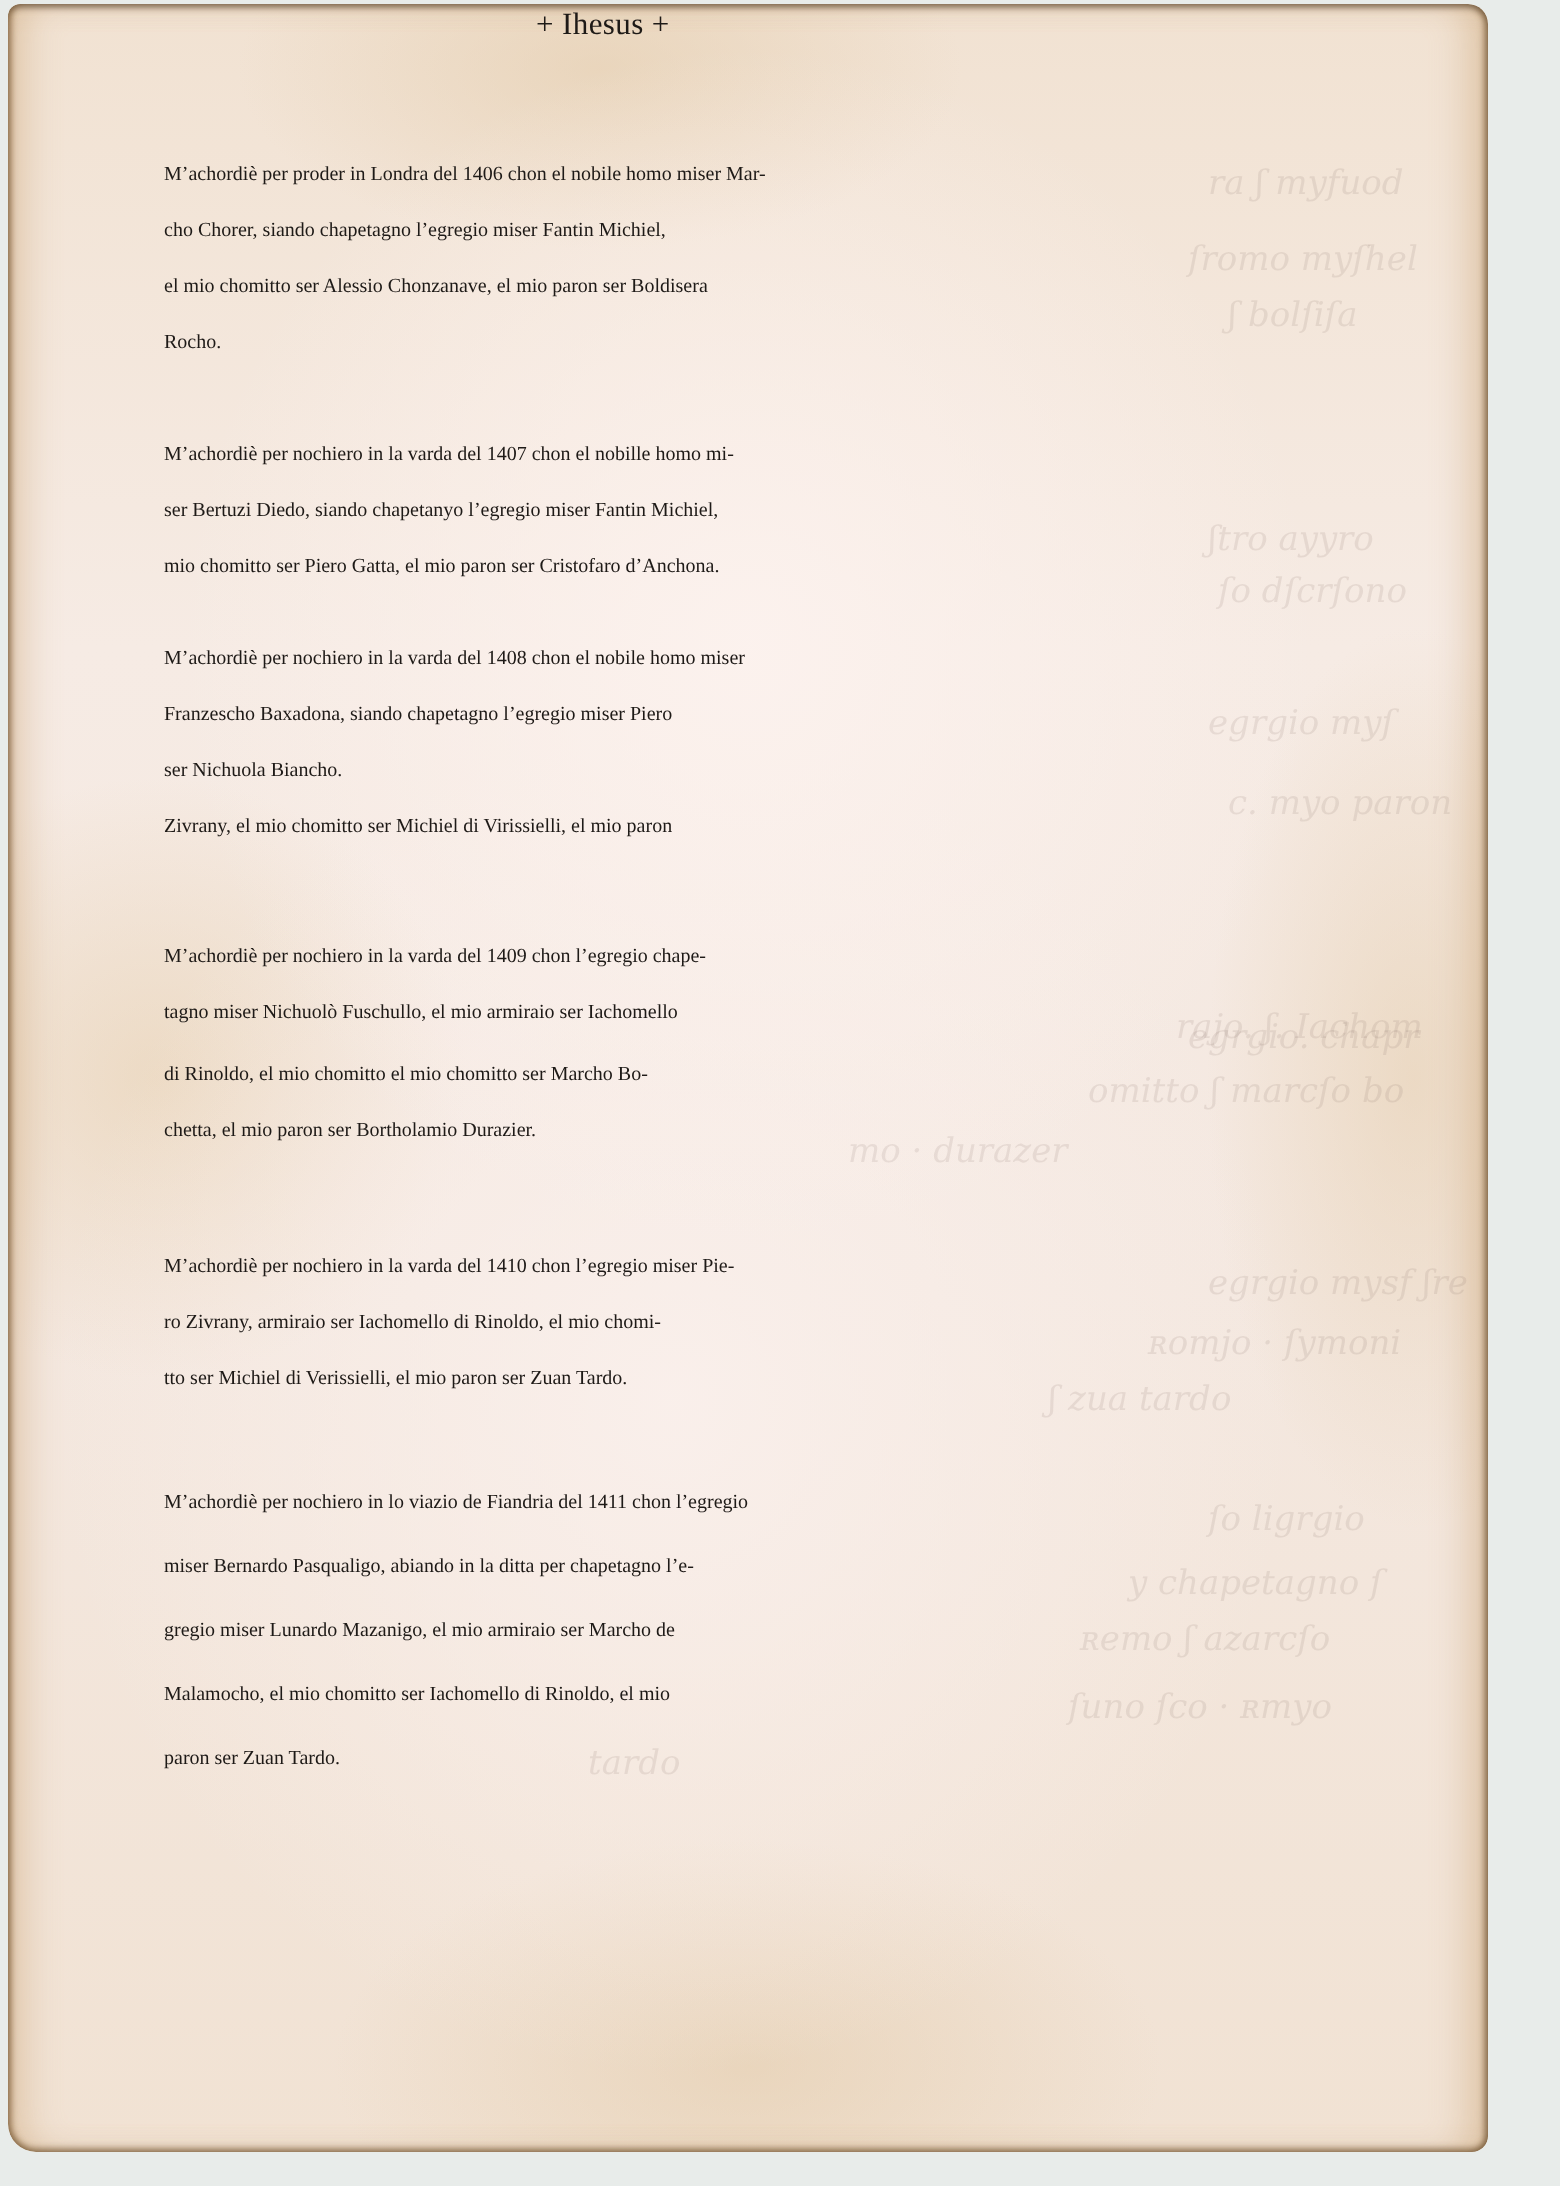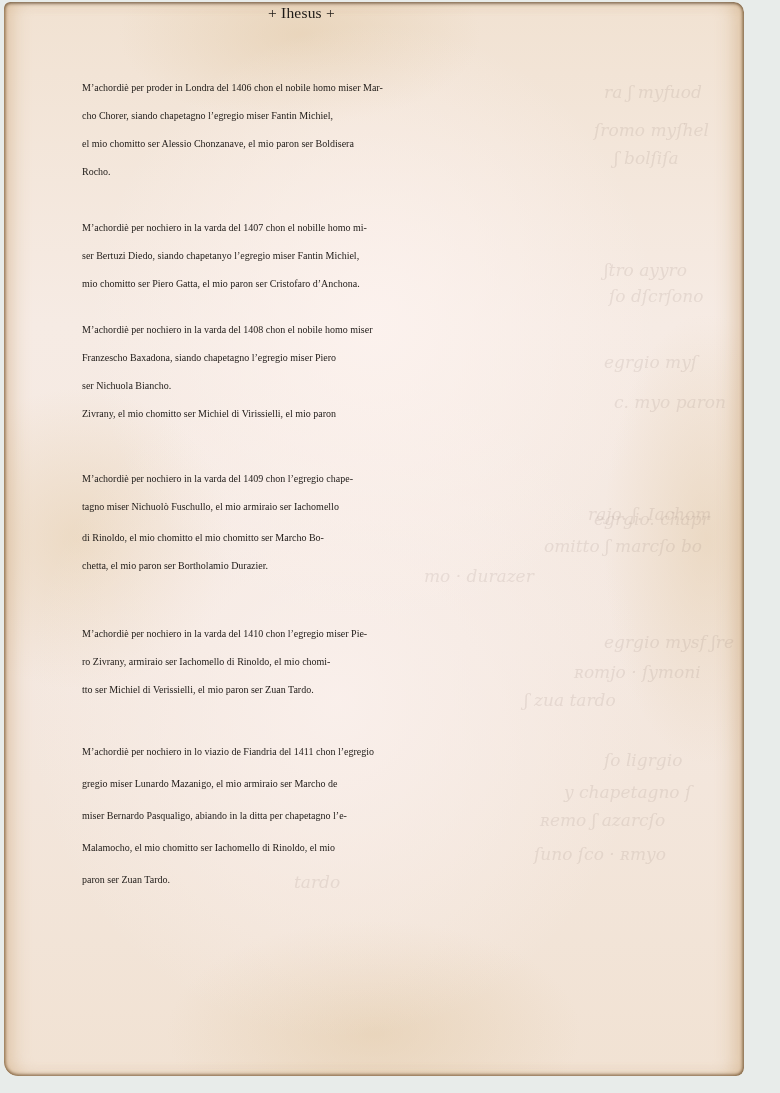--- a/index.html
+++ b/index.html
@@ -123,17 +123,17 @@
 </p>
 
 <p class="entry" style="top:620px;">
   <span class="line">M’achordiè per nochiero in la varda del 1410 chon l’egregio miser Pie-</span>
   <span class="line">ro Zivrany, armiraio ser Iachomello di Rinoldo, el mio chomi-</span>
   <span class="line">tto ser Michiel di Verissielli, el mio paron ser Zuan Tardo.</span>
 </p>
 
 <p class="entry" style="top:736px; line-height:32px;">
   <span class="line">M’achordiè per nochiero in lo viazio de Fiandria del 1411 chon l’egregio</span>
+  <span class="line">miser Bernardo Pasqualigo, abiando in la ditta per chapetagno l’e-</span>
   <span class="line">gregio miser Lunardo Mazanigo, el mio armiraio ser Marcho de</span>
-  <span class="line">miser Bernardo Pasqualigo, abiando in la ditta per chapetagno l’e-</span>
   <span class="line">Malamocho, el mio chomitto ser Iachomello di Rinoldo, el mio</span>
   <span class="line">paron ser Zuan Tardo.</span>
 </p>
 
 </body></html>

